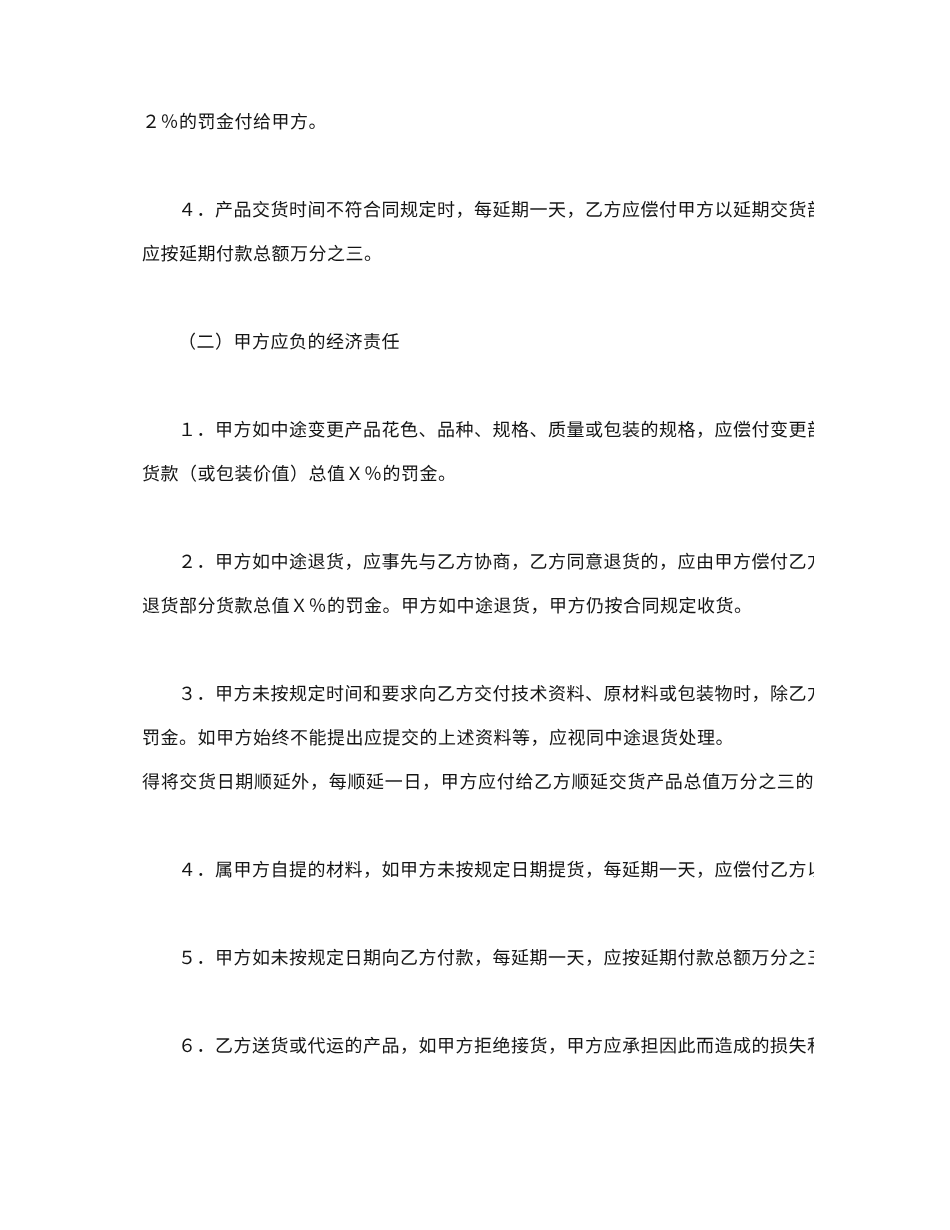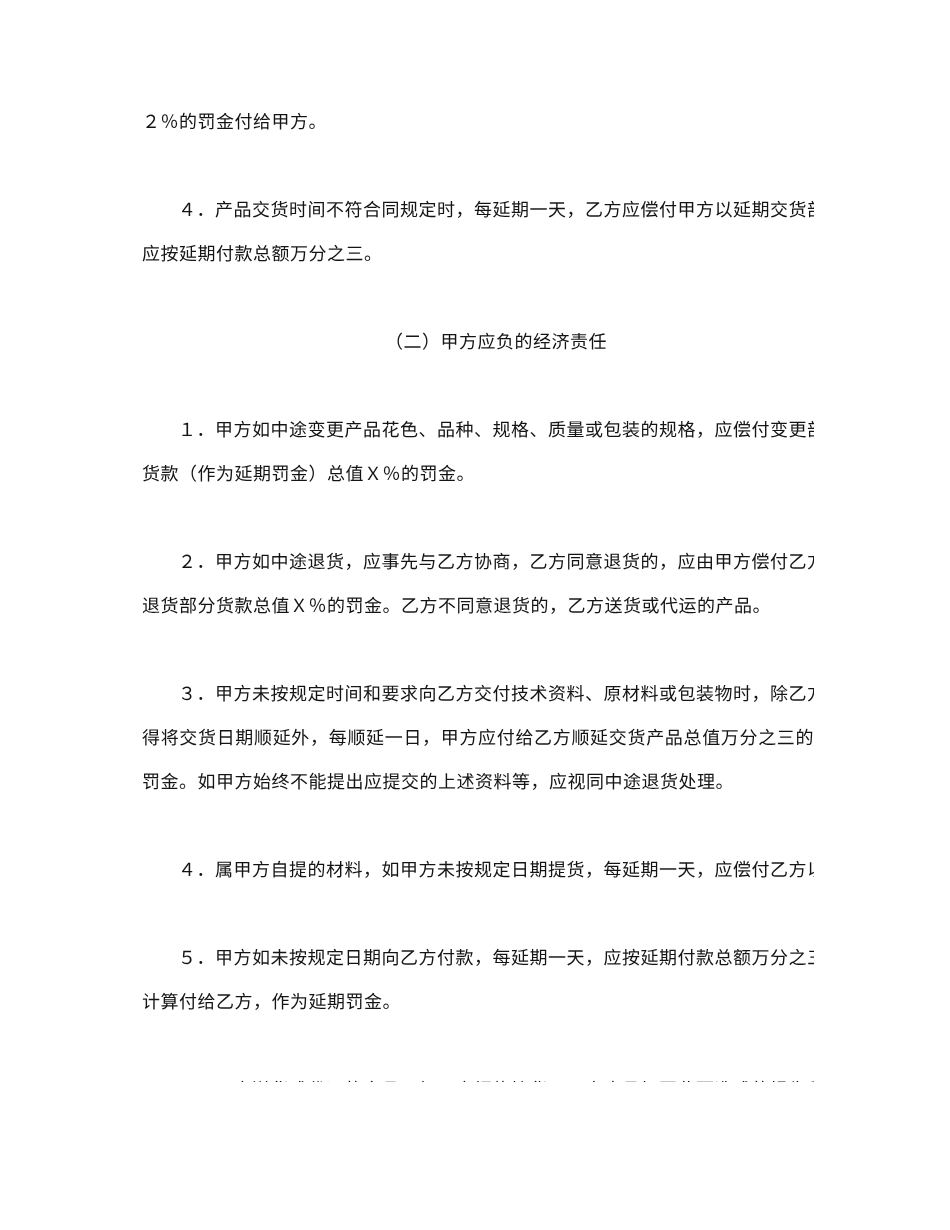--- a/index.html
+++ b/index.html
@@ -39,21 +39,20 @@
     letter-spacing: 0.5px;
   }
   
   .line.full {
     text-align: justify;
     text-align-last: justify;
   }
   
   .line.indent {
     text-indent: 2em;
-    text-align: center;
   }
 </style>
 </head>
 <body>
 
 <div class="page">
   <div class="doc">
 
     <div class="para">
       <div class="line">２％的罚金付给甲方。</div>
@@ -63,41 +62,40 @@
       <div class="line full indent">４．产品交货时间不符合同规定时，每延期一天，乙方应偿付甲方以延期交货部</div>
       <div class="line">应按延期付款总额万分之三。</div>
     </div>
 
     <div class="para">
       <div class="line indent">（二）甲方应负的经济责任</div>
     </div>
 
     <div class="para">
       <div class="line full indent">１．甲方如中途变更产品花色、品种、规格、质量或包装的规格，应偿付变更部分</div>
-      <div class="line">货款（作为延期罚金）总值Ｘ％的罚金。</div>
+      <div class="line">货款（或包装价值）总值Ｘ％的罚金。</div>
     </div>
 
     <div class="para">
       <div class="line full indent">２．甲方如中途退货，应事先与乙方协商，乙方同意退货的，应由甲方偿付乙方</div>
-      <div class="line">退货部分货款总值Ｘ％的罚金。乙方不同意退货的，乙方送货或代运的产品。</div>
+      <div class="line">退货部分货款总值Ｘ％的罚金。甲方如中途退货，甲方仍按合同规定收货。</div>
     </div>
 
     <div class="para">
       <div class="line full indent">３．甲方未按规定时间和要求向乙方交付技术资料、原材料或包装物时，除乙方</div>
+      <div class="line">罚金。如甲方始终不能提出应提交的上述资料等，应视同中途退货处理。</div>
       <div class="line full">得将交货日期顺延外，每顺延一日，甲方应付给乙方顺延交货产品总值万分之三的</div>
-      <div class="line">罚金。如甲方始终不能提出应提交的上述资料等，应视同中途退货处理。</div>
     </div>
 
     <div class="para">
       <div class="line full indent">４．属甲方自提的材料，如甲方未按规定日期提货，每延期一天，应偿付乙方以</div>
     </div>
 
     <div class="para">
       <div class="line full indent">５．甲方如未按规定日期向乙方付款，每延期一天，应按延期付款总额万分之三</div>
-      <div class="line">计算付给乙方，作为延期罚金。</div>
     </div>
 
     <div class="para">
       <div class="line full indent">６．乙方送货或代运的产品，如甲方拒绝接货，甲方应承担因此而造成的损失和</div>
     </div>
 
   </div>
 </div>
 
 </body></html>

